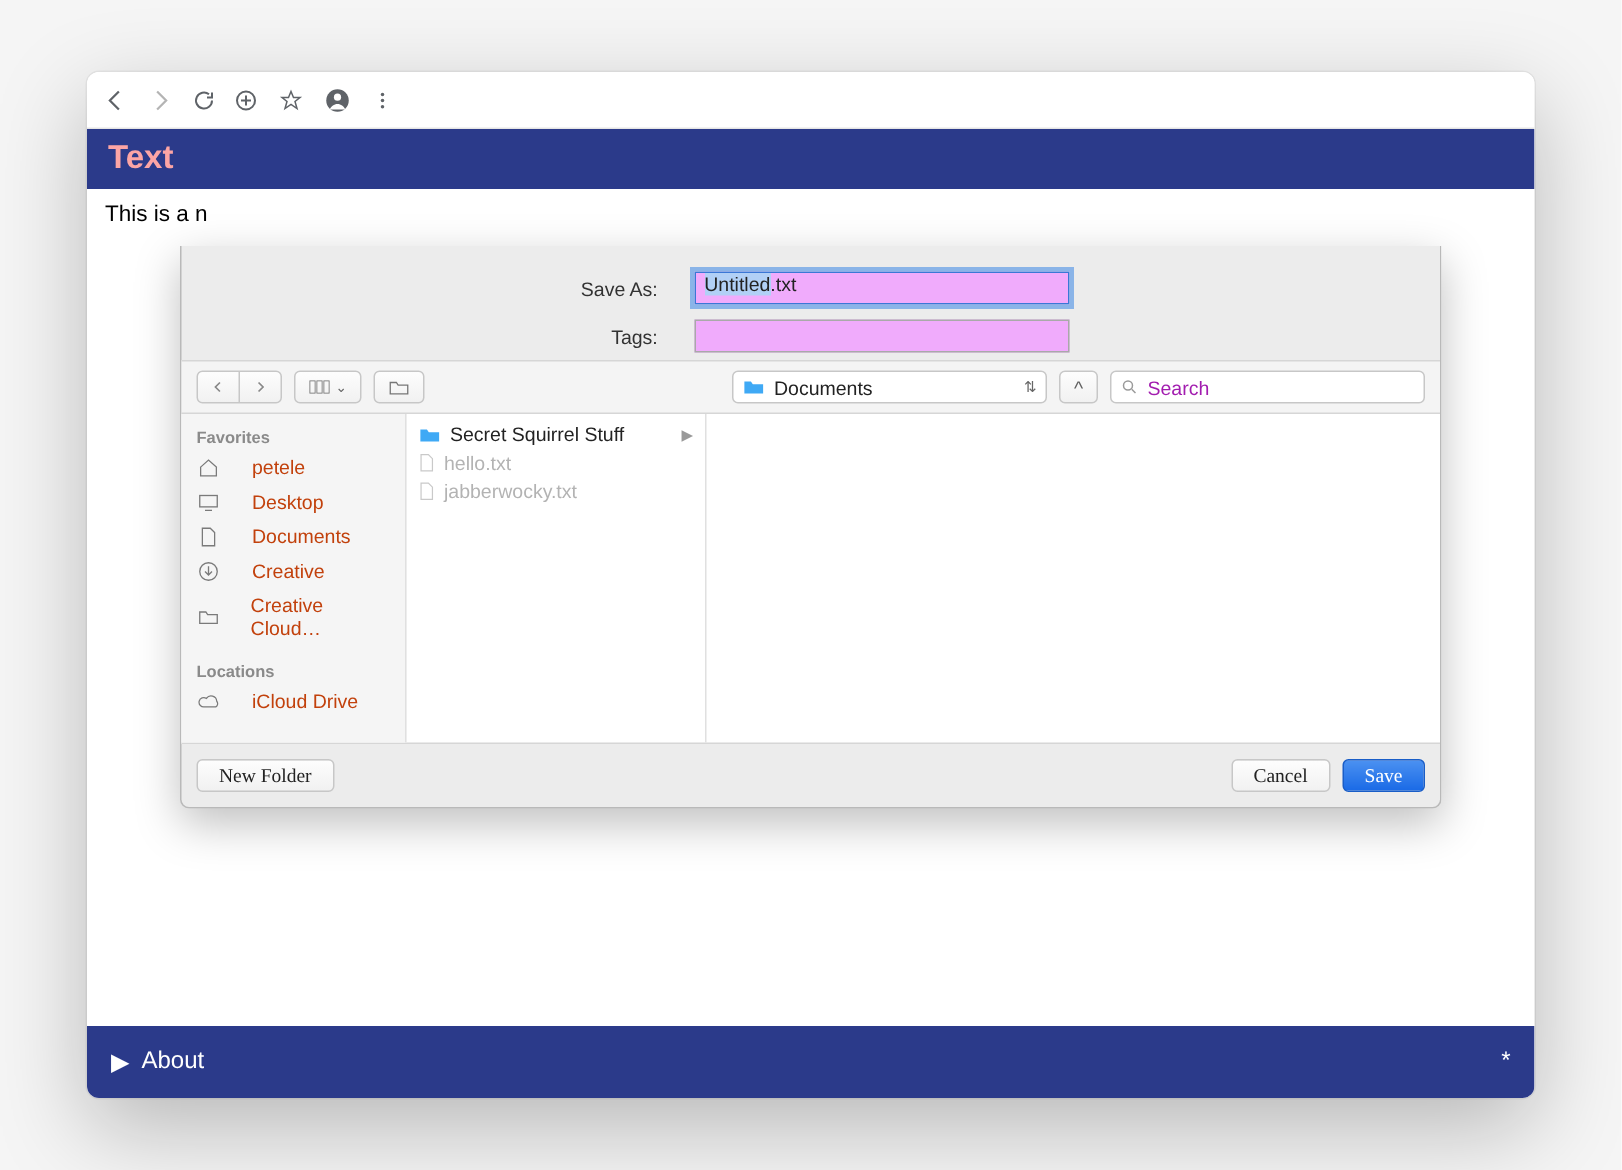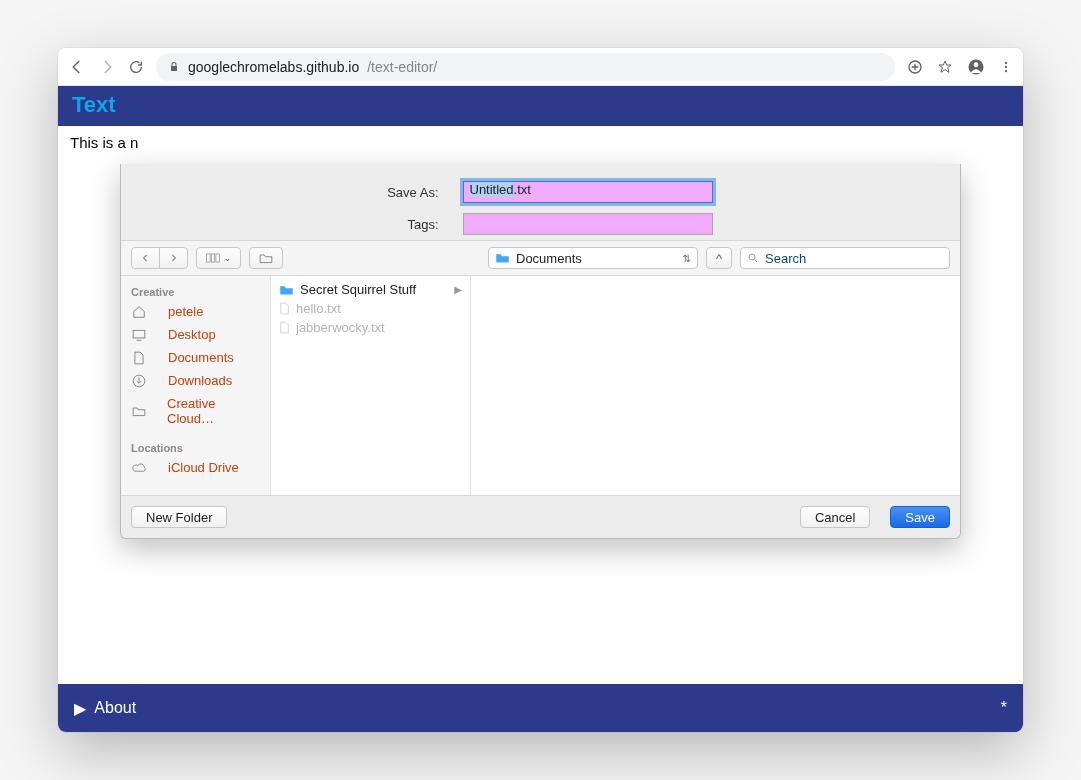--- a/index.html
+++ b/index.html
@@ -95,21 +95,21 @@
   
   .page {
     flex: 1;
     display: flex;
     flex-direction: column;
     background: #fff;
     position: relative;
   }
   .app-header {
     background: #2b3a8a;
-    color: #0ea5e9;
+    color: #fca5a5;
     padding: 6px 14px 8px 14px;
   }
   .app-title { font-size: 22px; font-weight: bold; }
   .app-menu { font-size: 15px; margin-top: 4px; }
   .doc-text {
     padding: 8px 12px;
     font-size: 15px;
     color: #000;
   }
   .app-footer {
@@ -225,21 +225,21 @@
   .searchbox {
     flex: 0 0 210px;
     height: 22px;
     background: #fff;
     border: 1px solid #c7c7c7;
     border-radius: 4px;
     display: flex;
     align-items: center;
     padding: 0 6px;
     gap: 6px;
-    color: #0c4a6e;
+    color: #a21caf;
   }
   .file-browser {
     display: flex;
     height: 220px;
     background: #fff;
     border-bottom: 1px solid #d6d6d6;
   }
   .sidebar {
     width: 150px;
     border-right: 1px solid #e0e0e0;
@@ -300,21 +300,22 @@
     display:flex;
     flex-direction:column;
     align-items:center;
     justify-content:center;
     line-height:0.7;
   }
   .bottom-buttons {
     display: flex;
     align-items: center;
     padding: 10px;
-    gap: 20px;
+    gap: 8px;
+    font-family: Liberation Serif, serif;
   }
   .btn {
     height: 22px;
     border: 1px solid #c7c7c7;
     background: linear-gradient(#fdfdfd,#f1f1f1);
     border-radius: 4px;
     padding: 0 14px;
     font-size: 13px;
     display: flex;
     align-items: center;
@@ -343,29 +344,20 @@
       <svg width="18" height="18" viewBox="0 0 24 24">
           <path d="M9 4l8 8-8 8" stroke="#b4b4b4" stroke-width="2" fill="none"></path>
         </svg>
     </span>
     <span class="navbtn">
       <svg width="16" height="16" viewBox="0 0 24 24">
           <path d="M20 12a8 8 0 1 1-3-6.2" stroke="#5f6368" stroke-width="2" fill="none"></path>
           <path d="M20 4v5h-5" stroke="#5f6368" stroke-width="2" fill="none"></path>
         </svg>
     </span>
-    <div class="addrbar">
-      <span>
-        <svg width="12" height="12" viewBox="0 0 24 24">
-            <path d="M7 10V7a5 5 0 0 1 10 0v3h1v10H6V10h1zm2 0h6V7a3 3 0 0 0-6 0v3z" fill="#5f6368"></path>
-          </svg>
-      </span>
-      <span class="domain">googlechromelabs.github.io</span>
-        <span class="path">/text-editor/</span>
-    </div>
     <div class="rightbtns">
       <span>
         <svg width="16" height="16" viewBox="0 0 24 24">
             <circle cx="12" cy="12" r="9" stroke="#5f6368" stroke-width="2" fill="none"></circle>
             <path d="M12 7v10M7 12h10" stroke="#5f6368" stroke-width="2"></path>
           </svg>
       </span>
       <span>
         <svg width="16" height="16" viewBox="0 0 24 24">
             <path d="M12 3l2.5 6H21l-5 4 2 7-6-4-6 4 2-7-5-4h6.5L12 3z" stroke="#5f6368" stroke-width="1.5" fill="none"></path>
@@ -459,21 +451,21 @@
                 <circle cx="10" cy="10" r="6" stroke="#9a9a9a" stroke-width="2" fill="none"></circle>
                 <path d="M15 15l5 5" stroke="#9a9a9a" stroke-width="2"></path>
               </svg>
             </span>
           <span>Search</span>
         </div>
       </div>
 
       <div class="file-browser">
         <div class="sidebar">
-          <div class="side-header">Creative</div>
+          <div class="side-header">Favorites</div>
           <div class="side-item">
             <span class="icn">
                 <svg width="14" height="14" viewBox="0 0 24 24">
                   <path d="M3 11l9-8 9 8v10H3z" stroke="#7a7a7a" stroke-width="1.5" fill="none"></path>
                 </svg>
               </span>
             <span>petele</span>
           </div>
           <div class="side-item">
             <span class="icn">
@@ -492,21 +484,21 @@
               </span>
             <span>Documents</span>
           </div>
           <div class="side-item">
             <span class="icn">
                 <svg width="14" height="14" viewBox="0 0 24 24">
                   <circle cx="12" cy="12" r="10" stroke="#7a7a7a" stroke-width="1.5" fill="none"></circle>
                   <path d="M12 6v9m-4-3l4 4 4-4" stroke="#7a7a7a" stroke-width="1.5" fill="none"></path>
                 </svg>
               </span>
-            <span>Downloads</span>
+            <span>Creative</span>
           </div>
           <div class="side-item">
             <span class="icn">
                 <svg width="14" height="11" viewBox="0 0 24 18">
                   <path d="M2 3h7l2 3h11v10H2z" stroke="#7a7a7a" stroke-width="1.5" fill="none"></path>
                 </svg>
               </span>
             <span>Creative Cloud…</span>
           </div>
 

